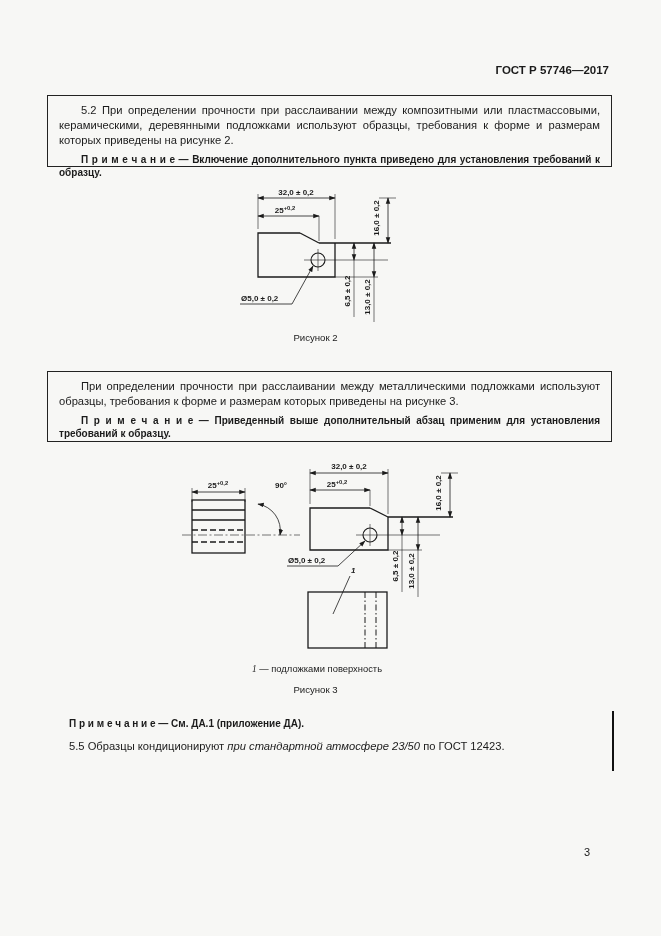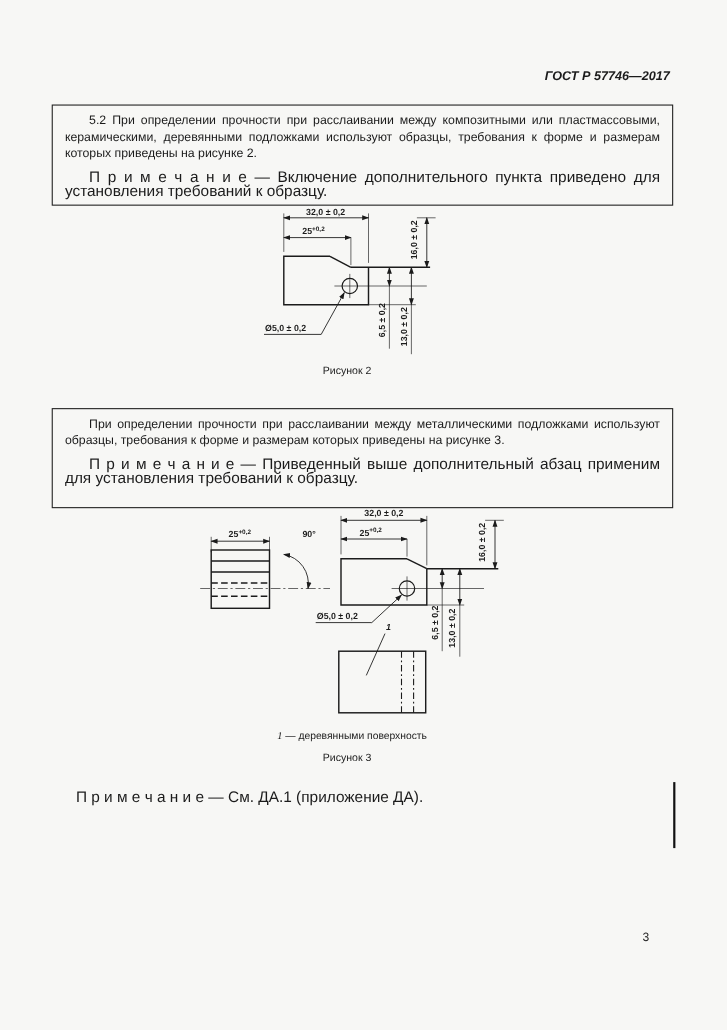--- a/index.html
+++ b/index.html
@@ -4,36 +4,36 @@
 <style>
   html,body{margin:0;padding:0;}
   body{
     width:661px;height:936px;position:relative;overflow:hidden;
     background:#f7f7f5;color:#1b1b1b;
     font-family:"Liberation Sans","DejaVu Sans",sans-serif;
   }
   .abs{position:absolute;}
   .hdr{font-weight:bold;font-size:11.5px;}
   p.body{font-size:11.2px;line-height:15px;text-align:justify;text-indent:22px;margin:0;}
-  p.note{font-size:14px;line-height:12.5px;text-align:justify;text-indent:22px;margin:6px 0 0 0;}
-  .boxed{border:1px solid #222;padding:7px 11px 20px 11px;background:transparent;}
+  p.note{font-size:10px;line-height:12.5px;text-align:justify;text-indent:22px;margin:6px 0 0 0;font-weight:bold;}
+  .boxed{border:1px solid #222;padding:7px 11px 0 11px;background:transparent;}
   .caption{font-size:9.6px;text-align:center;}
   .legend{font-size:9.4px;}
   .legend i{font-family:"Liberation Serif","DejaVu Serif",serif;}
   .pgnum{font-size:11px;}
   svg text{font-family:"Liberation Sans","DejaVu Sans",sans-serif;font-weight:bold;font-size:8px;fill:#1b1b1b;}
   svg .thin{stroke:#1b1b1b;stroke-width:0.6;fill:none;}
   svg .dim{stroke:#1b1b1b;stroke-width:0.8;fill:none;}
   svg .out{stroke:#1b1b1b;stroke-width:1.3;fill:none;}
   .chbar{background:#111;}
 </style>
 </head>
 <body>
 
-<div class="abs hdr" style="top:64px;right:52px;font-style:italic;">ГОСТ Р 57746—2017</div>
+<div class="abs hdr" style="top:64px;right:52px;">ГОСТ Р 57746—2017</div>
 
 <div class="abs boxed" style="left:47px;top:95px;width:541px;height:63px;">
   <p class="body">5.2  При определении прочности при расслаивании между композитными или пластмассовыми, керамическими, деревянными подложками используют образцы, требования к форме и размерам которых приведены на рисунке 2.</p>
   <p class="note">П р и м е ч а н и е — Включение дополнительного пункта приведено для установления требований к образцу.</p>
 </div>
 
 <svg class="abs" style="left:228px;top:185px;" width="205" height="148" viewBox="0 0 205 148">
   <defs>
     <marker id="a2" viewBox="0 0 10 10" refX="9" refY="5" markerWidth="8" markerHeight="8" orient="auto-start-reverse">
       <path d="M0,1.5 L10,5 L0,8.5 z" fill="#1b1b1b"></path>
@@ -171,24 +171,25 @@
     <line class="out" x1="187" y1="134" x2="187" y2="190" stroke-dasharray="6,2.5,1.5,2.5" style="stroke-width:1"></line>
     <line class="out" x1="198" y1="134" x2="198" y2="190" stroke-dasharray="6,2.5,1.5,2.5" style="stroke-width:1"></line>
   </g>
   <g>
     <text x="173" y="115" font-style="italic" font-size="9.5">1</text>
     <line class="dim" x1="172" y1="118" x2="155" y2="156"></line>
   </g>
 </svg>
 
 <div class="abs legend" style="left:252px;top:663px;">
-  <i>1</i><span> — деревянными поверхность</span>
+  <i>1</i><span> — подложками поверхность</span>
 </div>
 
 <div class="abs caption" style="left:228px;top:684px;width:175px;">Рисунок 3</div>
 
 <div class="abs" style="left:47px;top:711px;width:566px;">
   <p class="note" style="margin:7px 0 8px 0;">П р и м е ч а н и е — См. ДА.1 (приложение ДА).</p>
+  <p class="body"><span>5.5  Образцы кондиционируют </span><i>при стандартной атмосфере 23/50</i><span> по ГОСТ 12423.</span></p>
 </div>
 
 <div class="abs chbar" style="left:612px;top:711px;width:2px;height:60px;"></div>
 
 <div class="abs pgnum" style="left:584px;top:846px;">3</div>
 
 </body></html>

